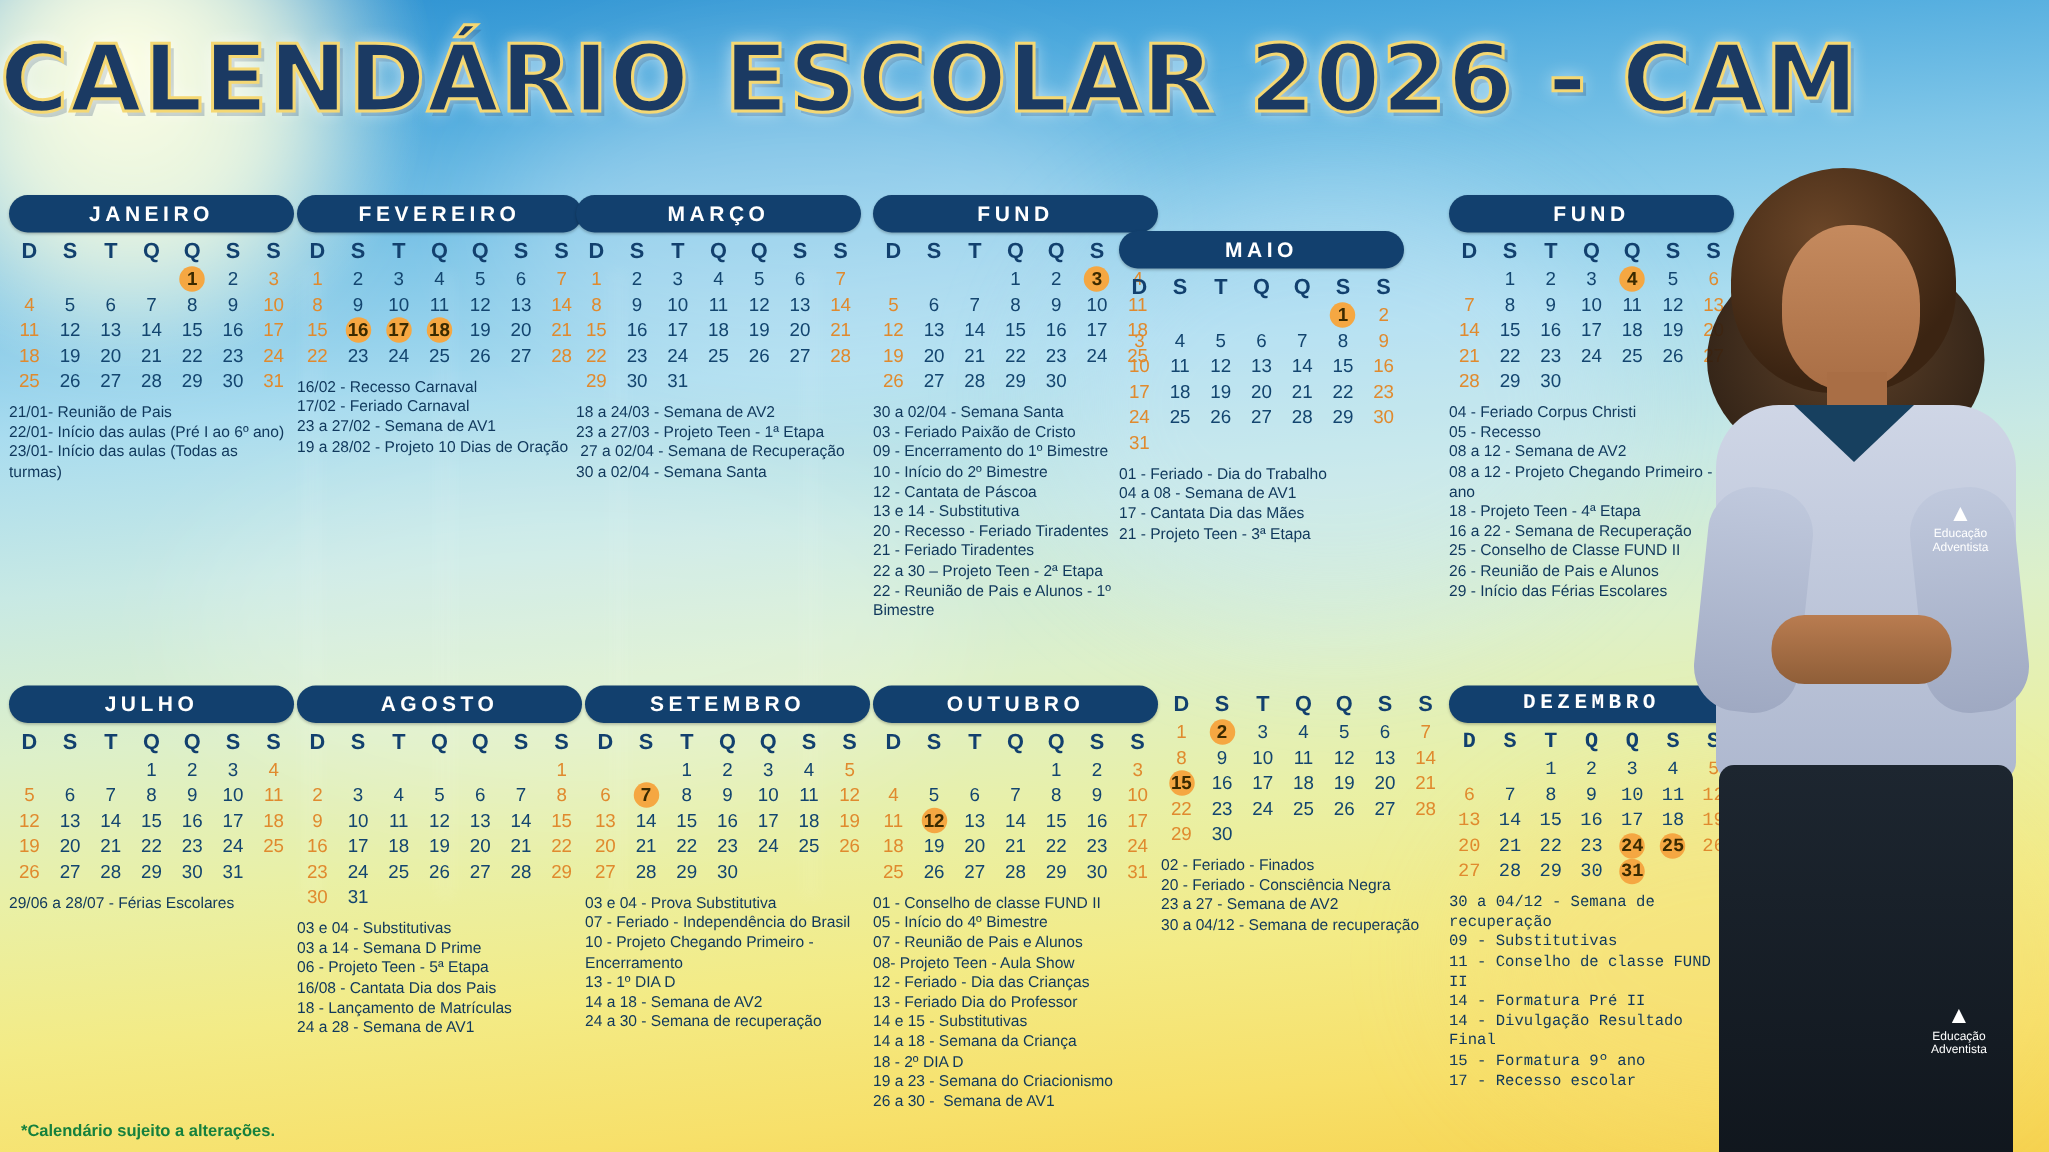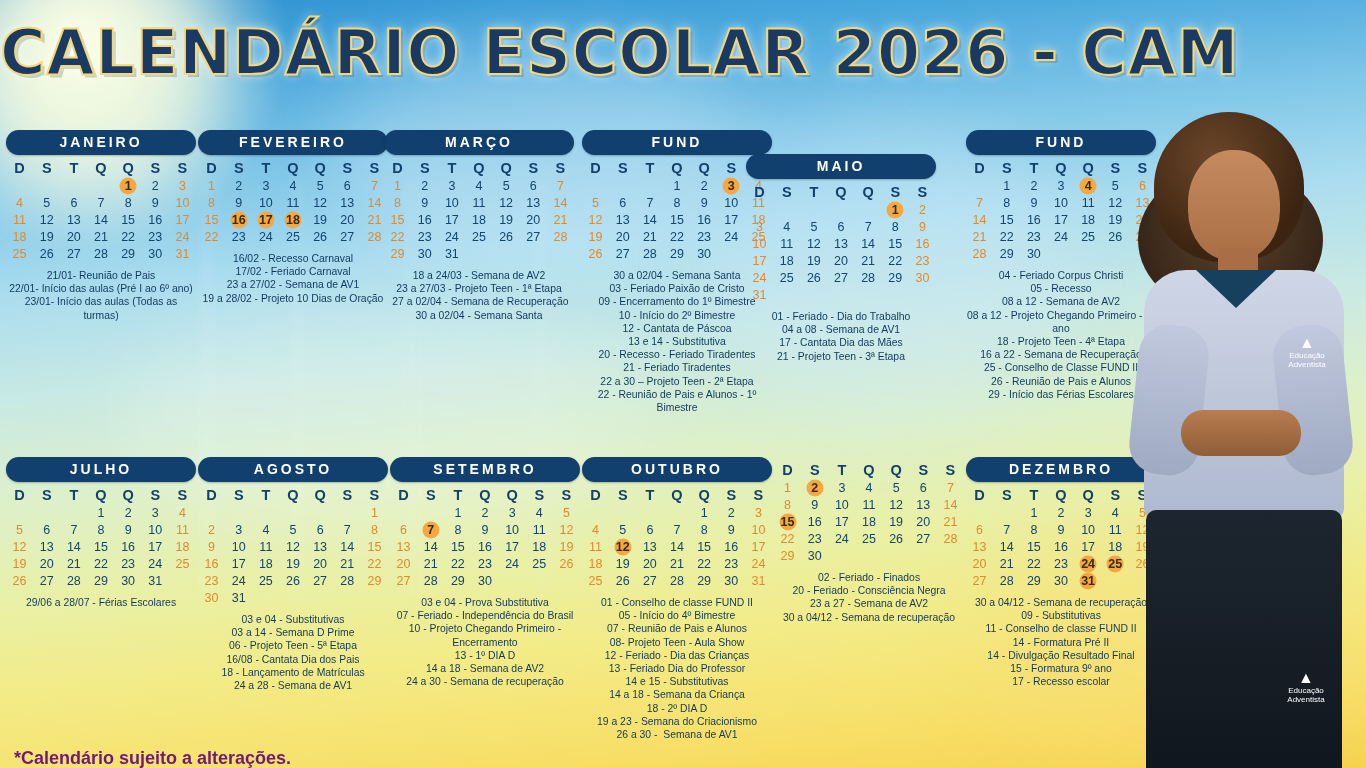--- a/index.html
+++ b/index.html
@@ -49,26 +49,26 @@
   .days span.pad{color:transparent;}
   .days span.hl{
     color:#3a2a00;font-weight:bold;
   }
   .days span.hl::before{
     content:"";position:absolute;left:50%;top:50%;transform:translate(-50%,-50%);
     width:17px;height:17px;border-radius:50%;background:#f5a742;z-index:-1;
   }
   .days span.hl{z-index:1;}
   .notes{
-    margin-top:7px;font-size:10.4px;color:#10385c;line-height:13.2px;text-align:center;
+    margin-top:7px;font-size:10.4px;color:#10385c;line-height:13.2px;
   }
   .notes div{white-space:pre-wrap;}
 
   .footnote{
-    position:absolute;left:14px;top:748px;font-size:18px;font-weight:bold;color:#701a75;
+    position:absolute;left:14px;top:748px;font-size:11px;font-weight:bold;color:#15803d;
   }
 
   
   .girl{position:absolute;right:0;top:110px;width:240px;height:658px;pointer-events:none;}
   .g-hair{position:absolute;left:28px;top:2px;width:150px;height:150px;border-radius:50% 50% 45% 45%;
      background:radial-gradient(circle at 40% 30%, #6b4628, #3b2412 70%);}
   .g-hair2{position:absolute;left:12px;top:55px;width:185px;height:150px;border-radius:50%;
      background:radial-gradient(circle at 50% 40%, #5a3a20, #2e1b0d 75%);opacity:.95;}
   .g-face{position:absolute;left:62px;top:40px;width:92px;height:110px;border-radius:48% 48% 45% 45%;
      background:linear-gradient(180deg,#c58a5e,#a96e45);}
@@ -694,21 +694,21 @@
         <span class="wk">29</span>
         <span class="">30</span>
       </div>
       <div class="notes">
         <div>02 - Feriado - Finados
 20 - Feriado - Consciência Negra
 23 a 27 - Semana de AV2
 30 a 04/12 - Semana de recuperação</div>
       </div>
     </div>
-    <div class="month" style="left: 966px; top: 457px;">
+    <div class="month" style="left: 966px; top: 457px; font-family: Liberation Mono, monospace;">
       <div class="mhead">DEZEMBRO</div>
       <div class="dow">
         <span>D</span>
         <span>S</span>
         <span>T</span>
         <span>Q</span>
         <span>Q</span>
         <span>S</span>
         <span>S</span>
       </div>

